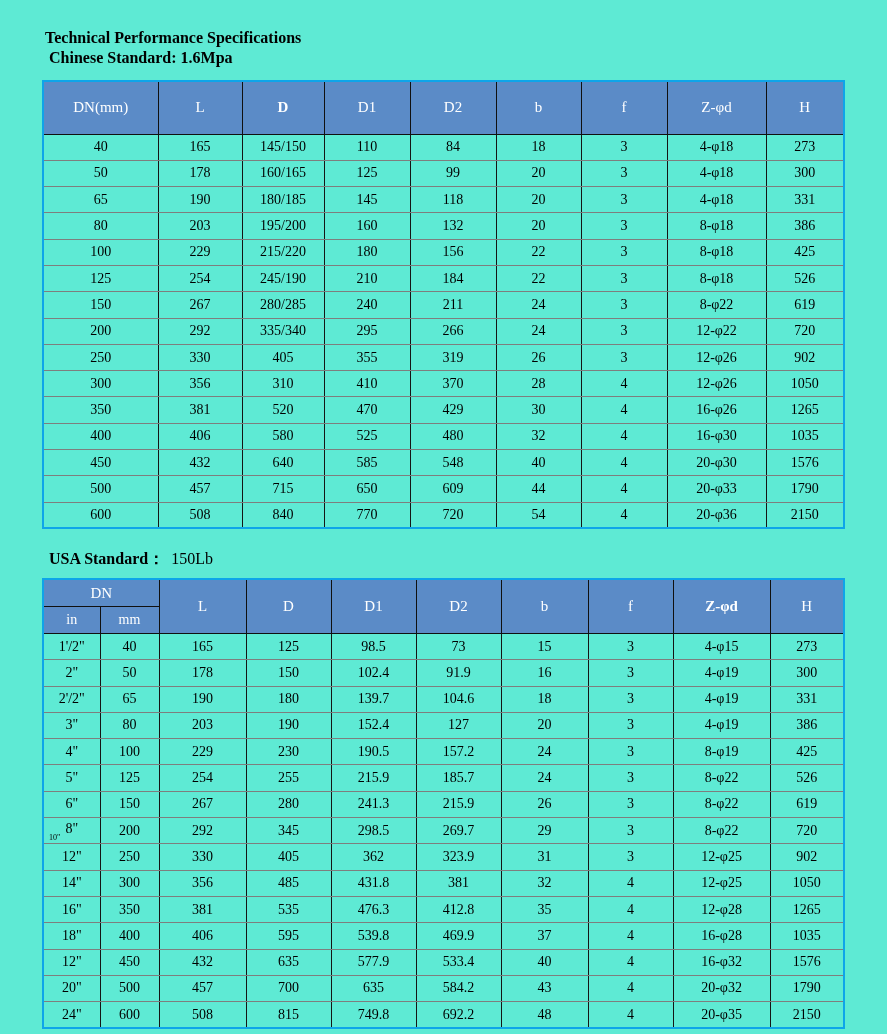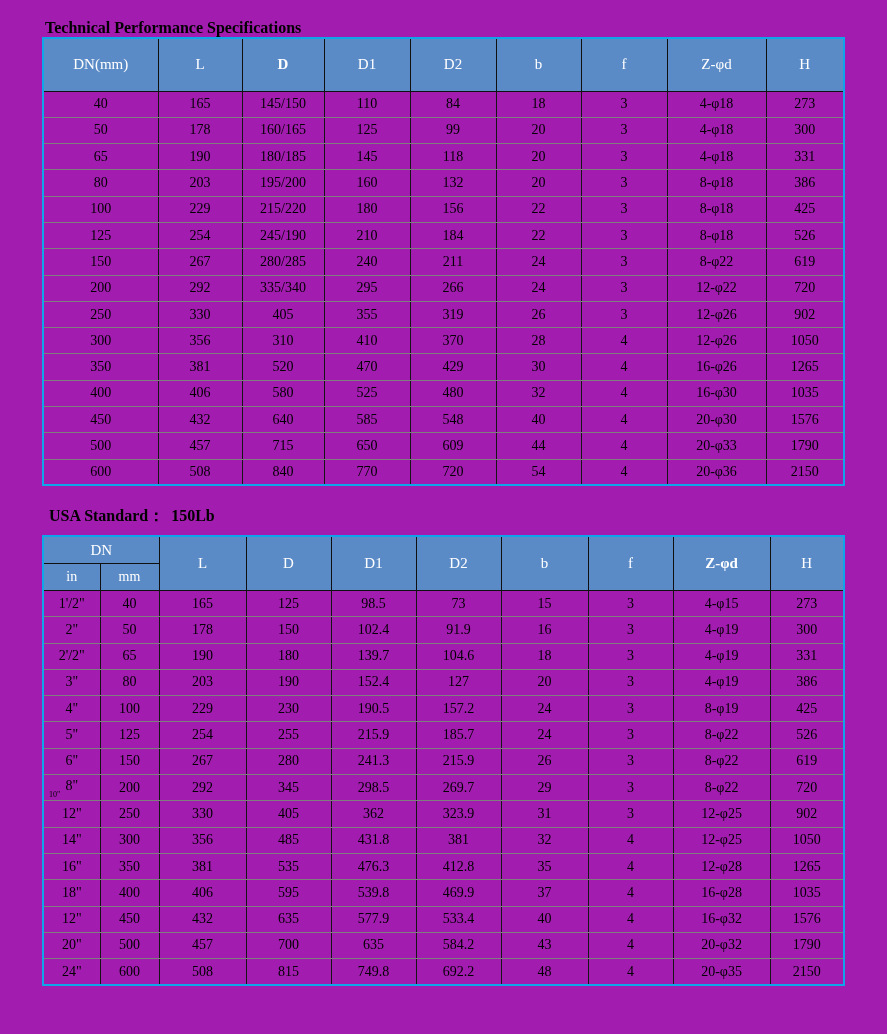--- a/index.html
+++ b/index.html
@@ -1,37 +1,37 @@
 <!DOCTYPE html>
 <html><head>
 <meta charset="utf-8">
 <style>
   html,body { margin:0; padding:0; background:#ffffff; }
   .page {
     position:relative;
     width:887px; height:1034px;
     box-sizing:border-box;
-    padding:16px 0 0 42px;
-    background:#a21caf;
+    padding:26px 0 0 42px;
+    background:#5eead4;
     font-family:"Liberation Serif", serif;
     color:#000;
     overflow:hidden;
   }
   .doc-title {
     font-size:16px; font-weight:bold;
     margin:2px 0 0 3px;
     line-height:19px;
   }
   .section-title {
     font-size:16px; font-weight:bold;
     line-height:19px;
   }
   .section-chinese { margin:1px 0 13px 7px; }
   .section-usa { margin:20px 0 10px 7px; }
-  .section-usa .section-value { font-weight:bold; margin-left:7px; }
+  .section-usa .section-value { font-weight:normal; margin-left:7px; }
 
   table.spec {
     border-collapse:collapse;
     table-layout:fixed;
     width:801px;
     border:2px solid #0ea5e9;
   }
   table.spec th, table.spec td {
     text-align:center;
     vertical-align:middle;
@@ -68,20 +68,21 @@
     text-align:left;
     padding-left:5px;
   }
 </style>
 </head>
 <body>
 
 <div class="page">
 
   <div class="doc-title">Technical Performance Specifications</div>
+  <div class="section-title section-chinese">Chinese Standard: 1.6Mpa</div>
 
   <table class="spec" id="table-chinese">
     <colgroup>
       <col style="width:115px">
         <col style="width:84px">
         <col style="width:82px">
       <col style="width:86px">
         <col style="width:86px">
         <col style="width:85px">
       <col style="width:86px">

